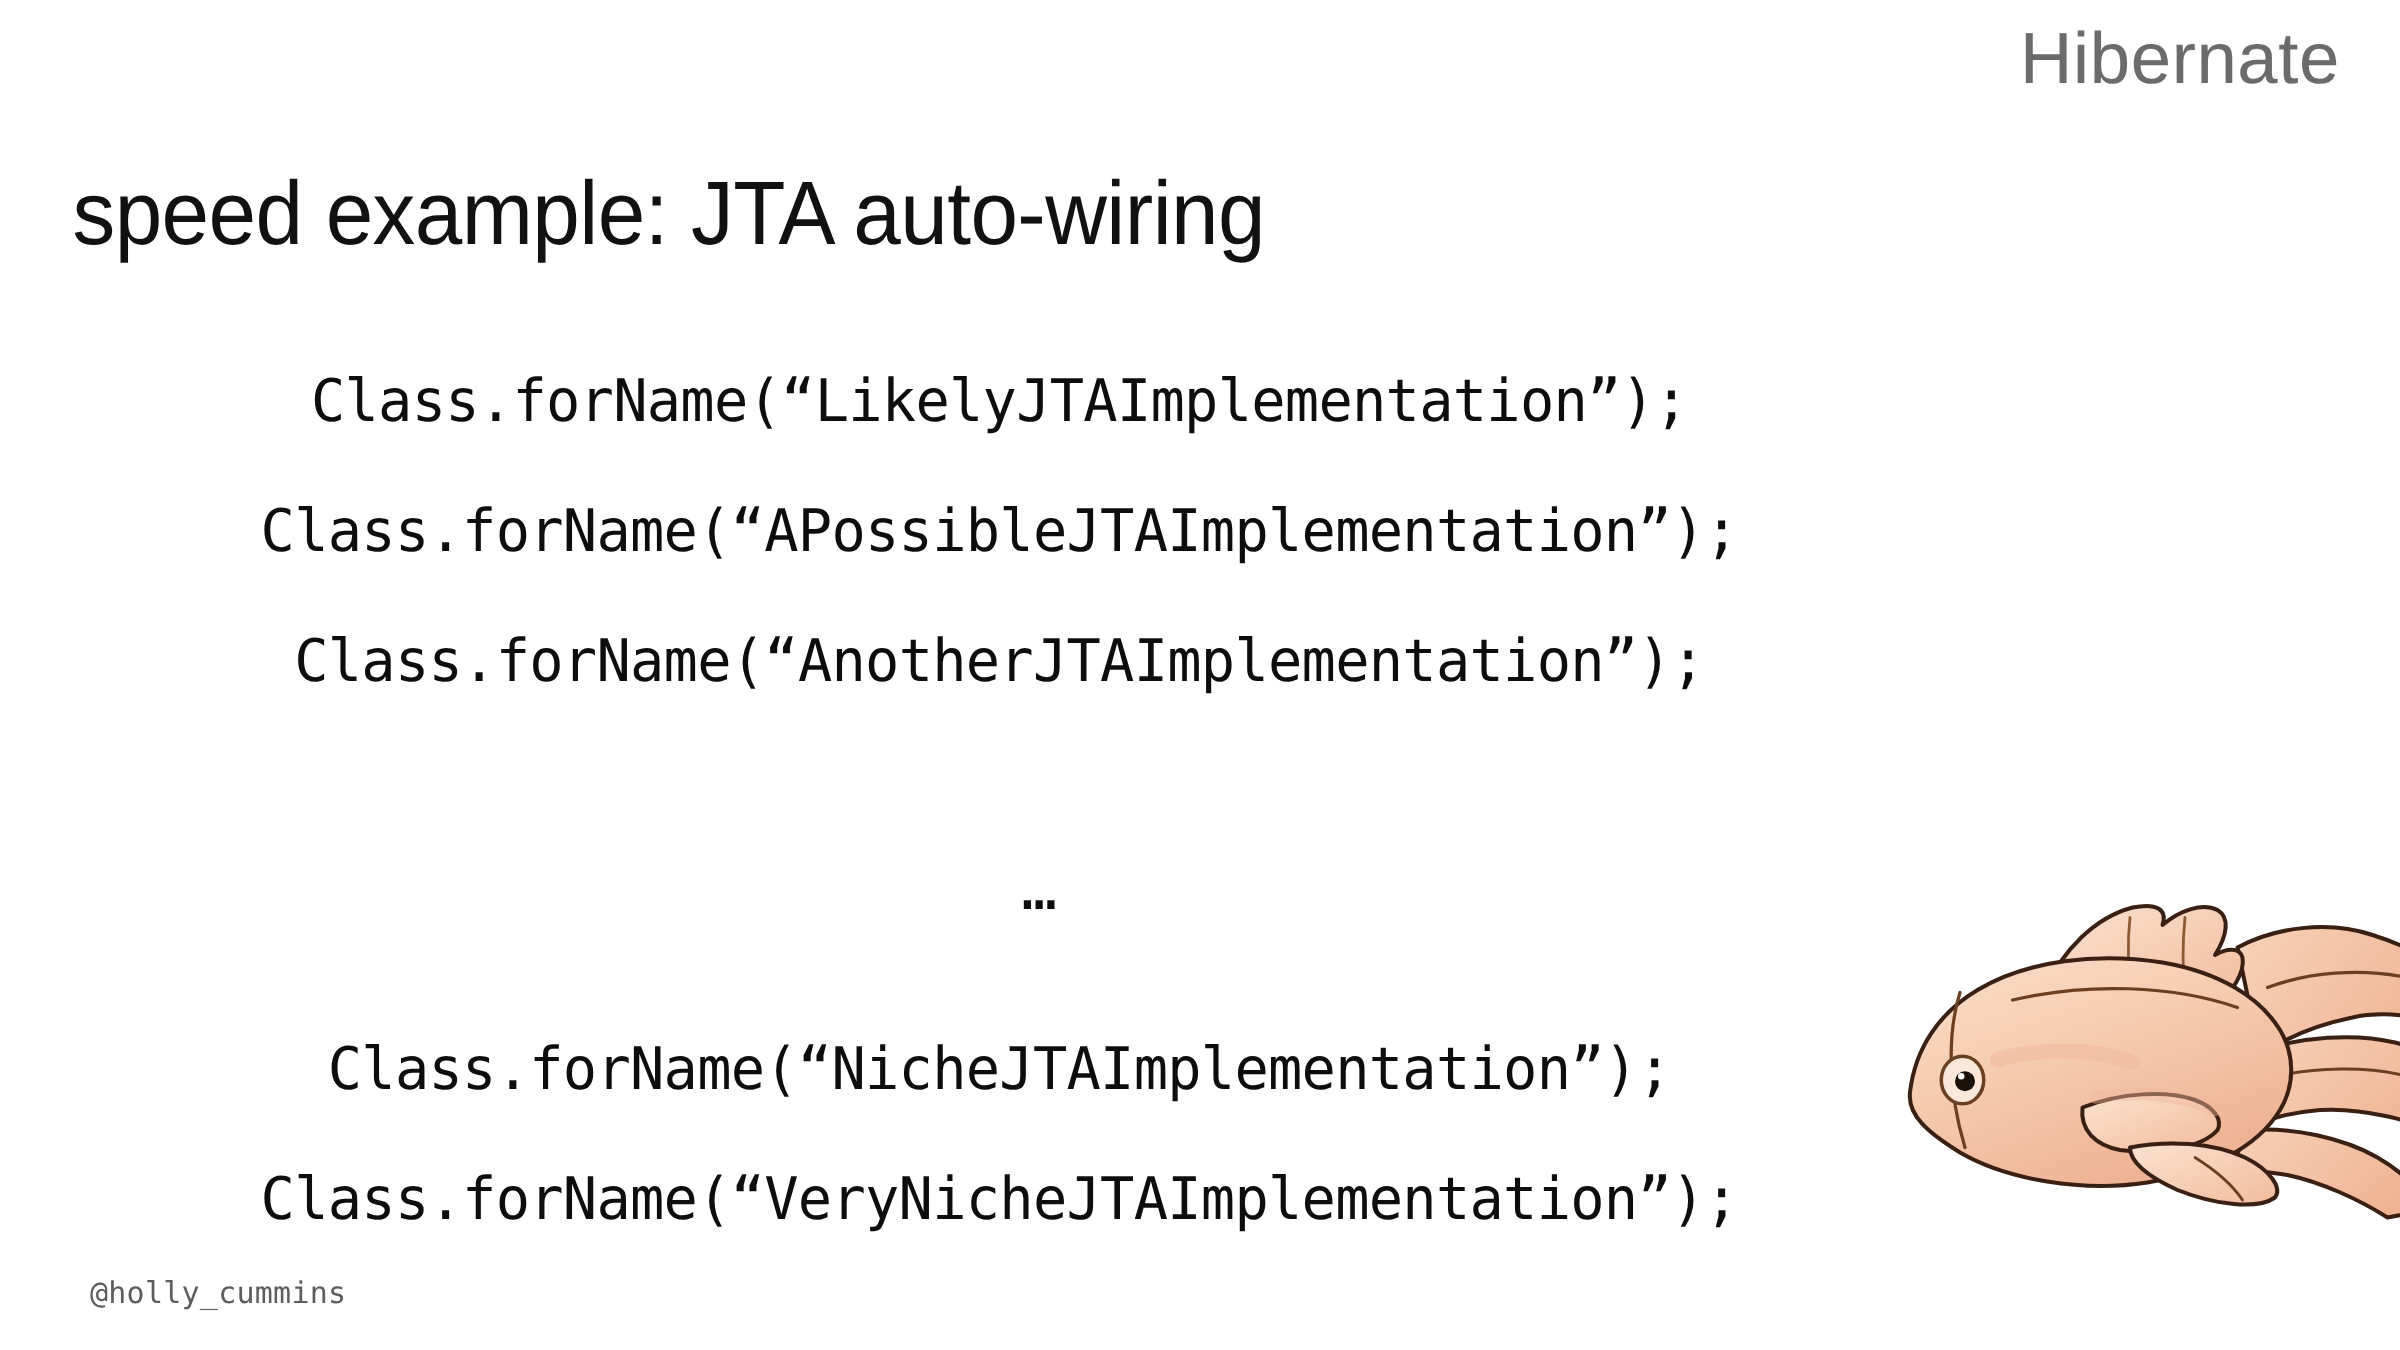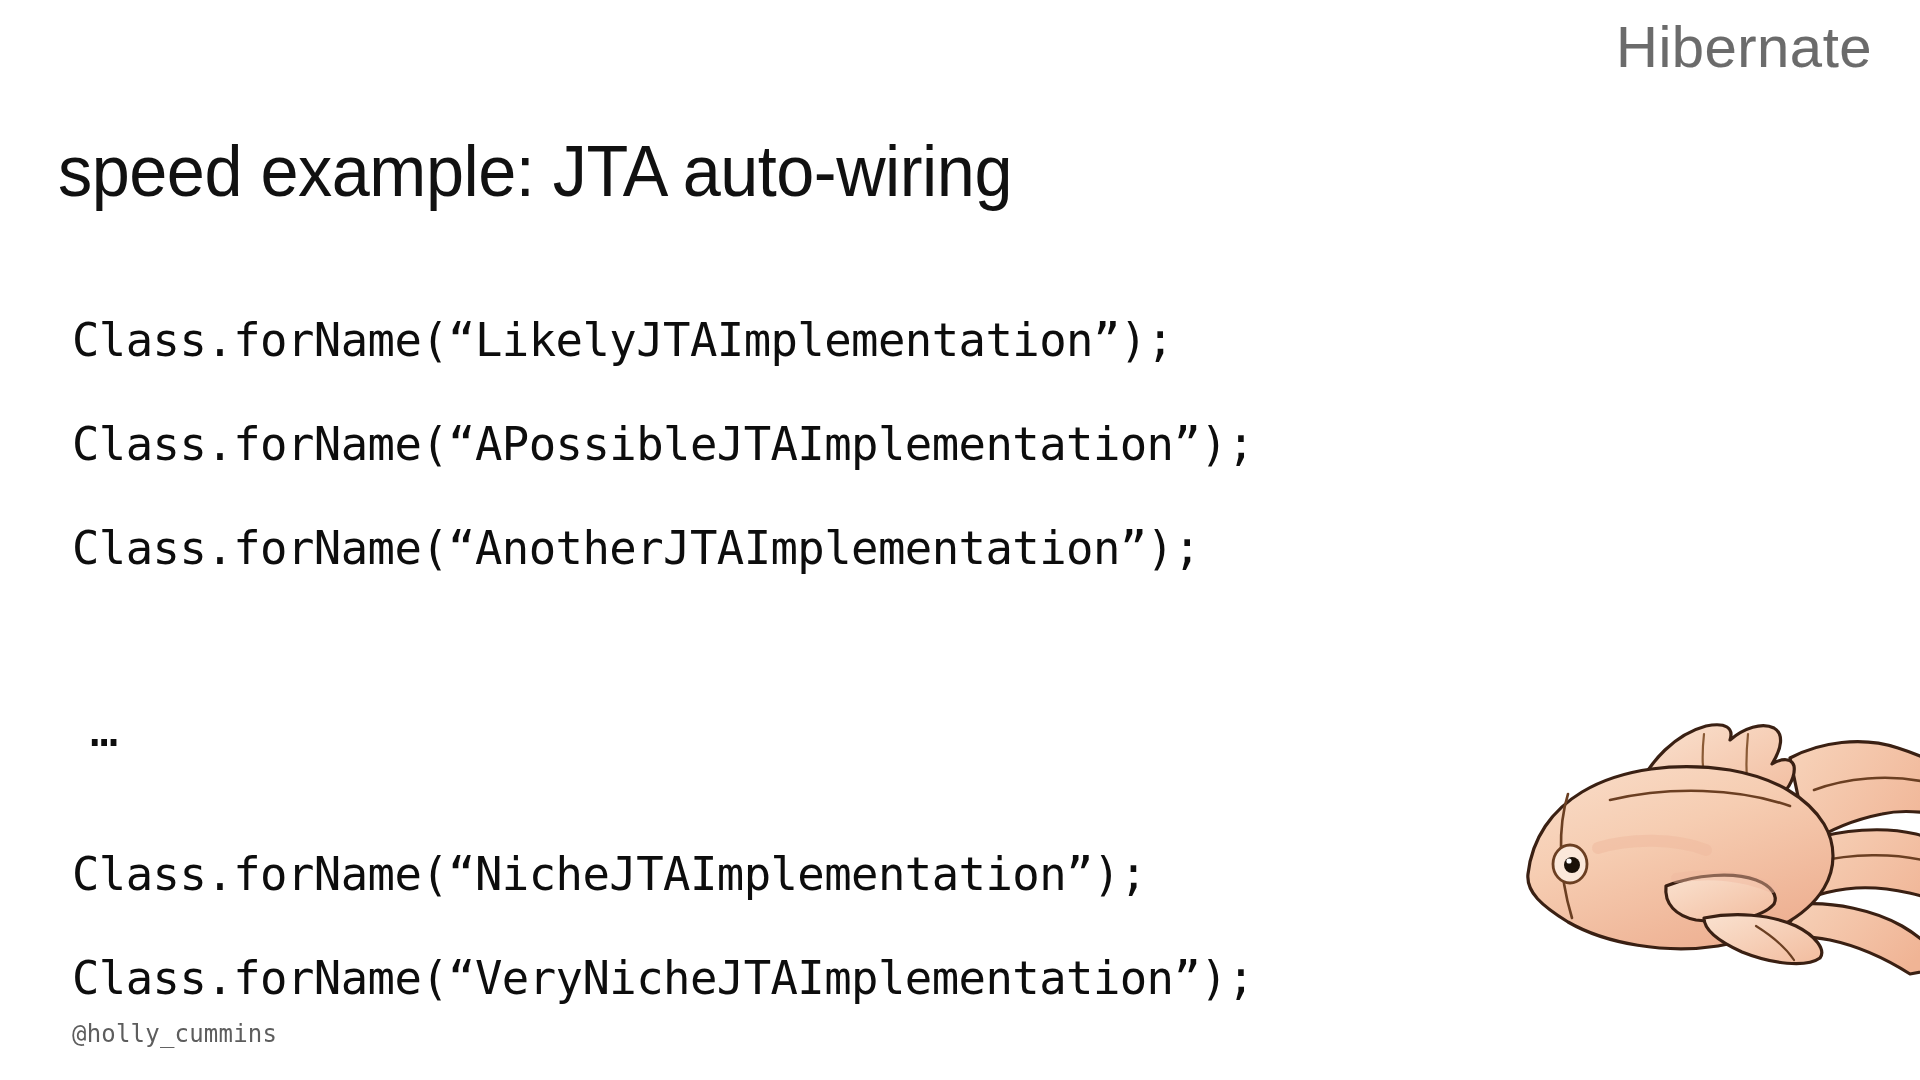--- a/index.html
+++ b/index.html
@@ -49,22 +49,23 @@
     line-height: 1.15;
     white-space: nowrap;
     transform: scaleX(0.95);
     transform-origin: left top;
   }
 
   
   .code-block {
     position: absolute;
     left: 72px;
-    top: 288px;
+    top: 270px;
     width: 1500px;
+    text-align: center;
   }
   .code-line {
     font-family: "DejaVu Sans Mono", "Liberation Mono", monospace;
     font-size: 47px;
     line-height: 104px;
     color: #0d0d0d;
     white-space: pre;
     letter-spacing: -0.6px;
     transform: scaleX(0.97);
     transform-origin: left center;

